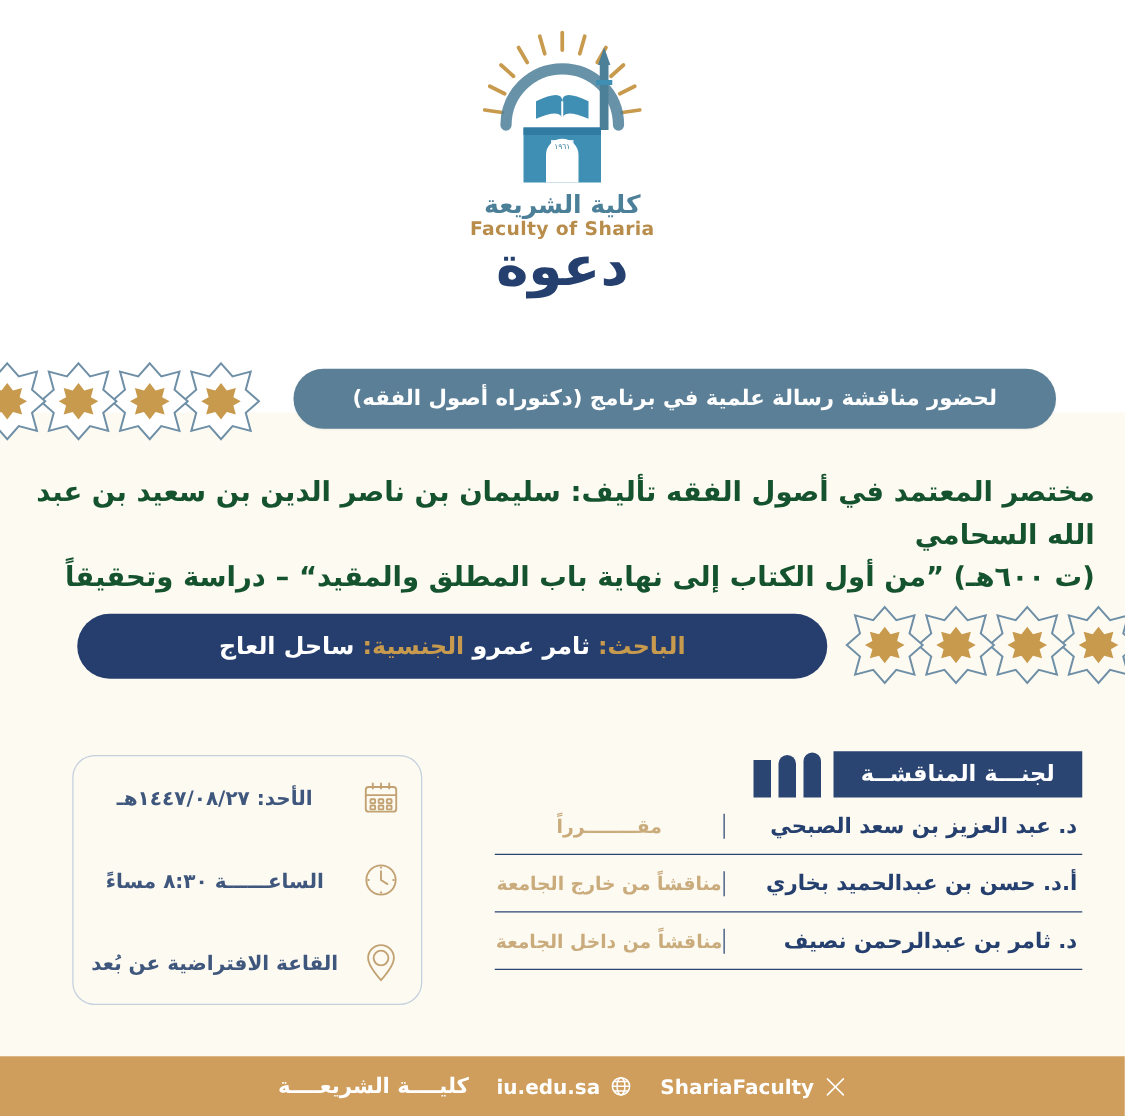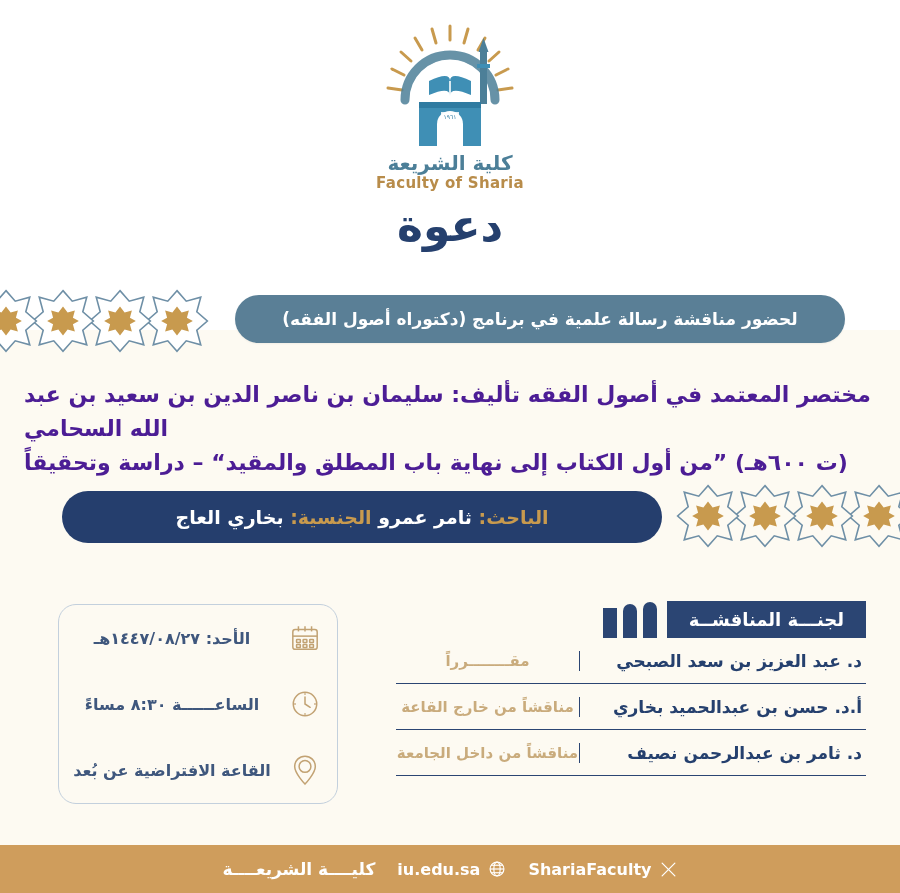--- a/index.html
+++ b/index.html
@@ -29,21 +29,21 @@
   .logo-mark svg{display:block;}
   .logo-ar{
     font-size:20px;color:#4c7f98;font-weight:700;letter-spacing:.5px;
     margin-top:2px;line-height:1.1;
   }
   .logo-en{
     font-size:15px;color:#b88c4a;font-weight:700;letter-spacing:.3px;
     margin-top:1px;line-height:1.1;direction:ltr;
   }
   .da3wa{
-    margin-top:12px;font-size:44px;font-weight:800;color:#25406e;
+    margin-top:0;font-size:44px;font-weight:800;color:#25406e;
     letter-spacing:1px;line-height:1;
   }
 
   
   .stars{position:absolute;display:flex;align-items:center;}
   .stars.left{left:-18px;top:288px;}
   .stars.right{right:-12px;top:483px;}
   .star{width:66px;height:66px;margin-left:-9px;}
 
   
@@ -51,21 +51,21 @@
     position:absolute;left:235px;top:295px;width:610px;height:48px;
     background:#5a7f96;border-radius:24px;
     display:flex;align-items:center;justify-content:center;
     color:#ffffff;font-size:17px;font-weight:600;
     box-shadow:0 1px 2px rgba(0,0,0,.05);
   }
 
   
   .thesis{
     position:absolute;left:0;right:0;top:378px;
-    text-align:left;color:#4c1d95;
+    text-align:right;color:#14532d;
     font-size:22px;font-weight:700;line-height:1.55;
     padding:0 24px;box-sizing:border-box;
   }
   .thesis .l2{display:block;}
 
   
   .pill-researcher{
     position:absolute;left:62px;top:491px;width:600px;height:52px;
     background:#253e6d;border-radius:26px;
     display:flex;align-items:center;justify-content:center;
@@ -228,40 +228,40 @@
     <svg class="star" viewBox="0 0 100 100">
       <path d="M50 4 L64 20 L86 14 L80 36 L96 50 L80 64 L86 86 L64 80 L50 96 L36 80 L14 86 L20 64 L4 50 L20 36 L14 14 L36 20 Z" fill="#fdfaf2" stroke="#6e8fa6" stroke-width="2.4"></path>
       <path d="M50 28 L57 37 L68 34 L65 45 L74 50 L65 55 L68 66 L57 63 L50 72 L43 63 L32 66 L35 55 L26 50 L35 45 L32 34 L43 37 Z" fill="#c89a4e"></path>
     </svg>
   </div>
 
   <div class="pill-researcher">
     <span class="gold">الباحث:</span>&nbsp;
     <span>ثامر عمرو</span>&nbsp;
     <span class="gold">الجنسية:</span>&nbsp;
-    <span>بخاري العاج</span>
+    <span>ساحل العاج</span>
   </div>
 
   <div class="committee">
     <div class="comm-head">
       <div class="comm-title">لجنـــة المناقشــة</div>
       <div class="minarets">
         <div class="min c"></div>
         <div class="min b"></div>
         <div class="min a"></div>
       </div>
     </div>
 
     <div class="comm-row">
       <div class="comm-name">د. عبد العزيز بن سعد الصبحي</div>
       <div class="comm-role">مقــــــــرراً</div>
     </div>
     <div class="comm-row">
       <div class="comm-name">أ.د. حسن بن عبدالحميد بخاري</div>
-      <div class="comm-role">مناقشاً من خارج القاعة</div>
+      <div class="comm-role">مناقشاً من خارج الجامعة</div>
     </div>
     <div class="comm-row">
       <div class="comm-name">د. ثامر بن عبدالرحمن نصيف</div>
       <div class="comm-role">مناقشاً من داخل الجامعة</div>
     </div>
   </div>
 
   <div class="infocard">
 
     <div class="inforow">

